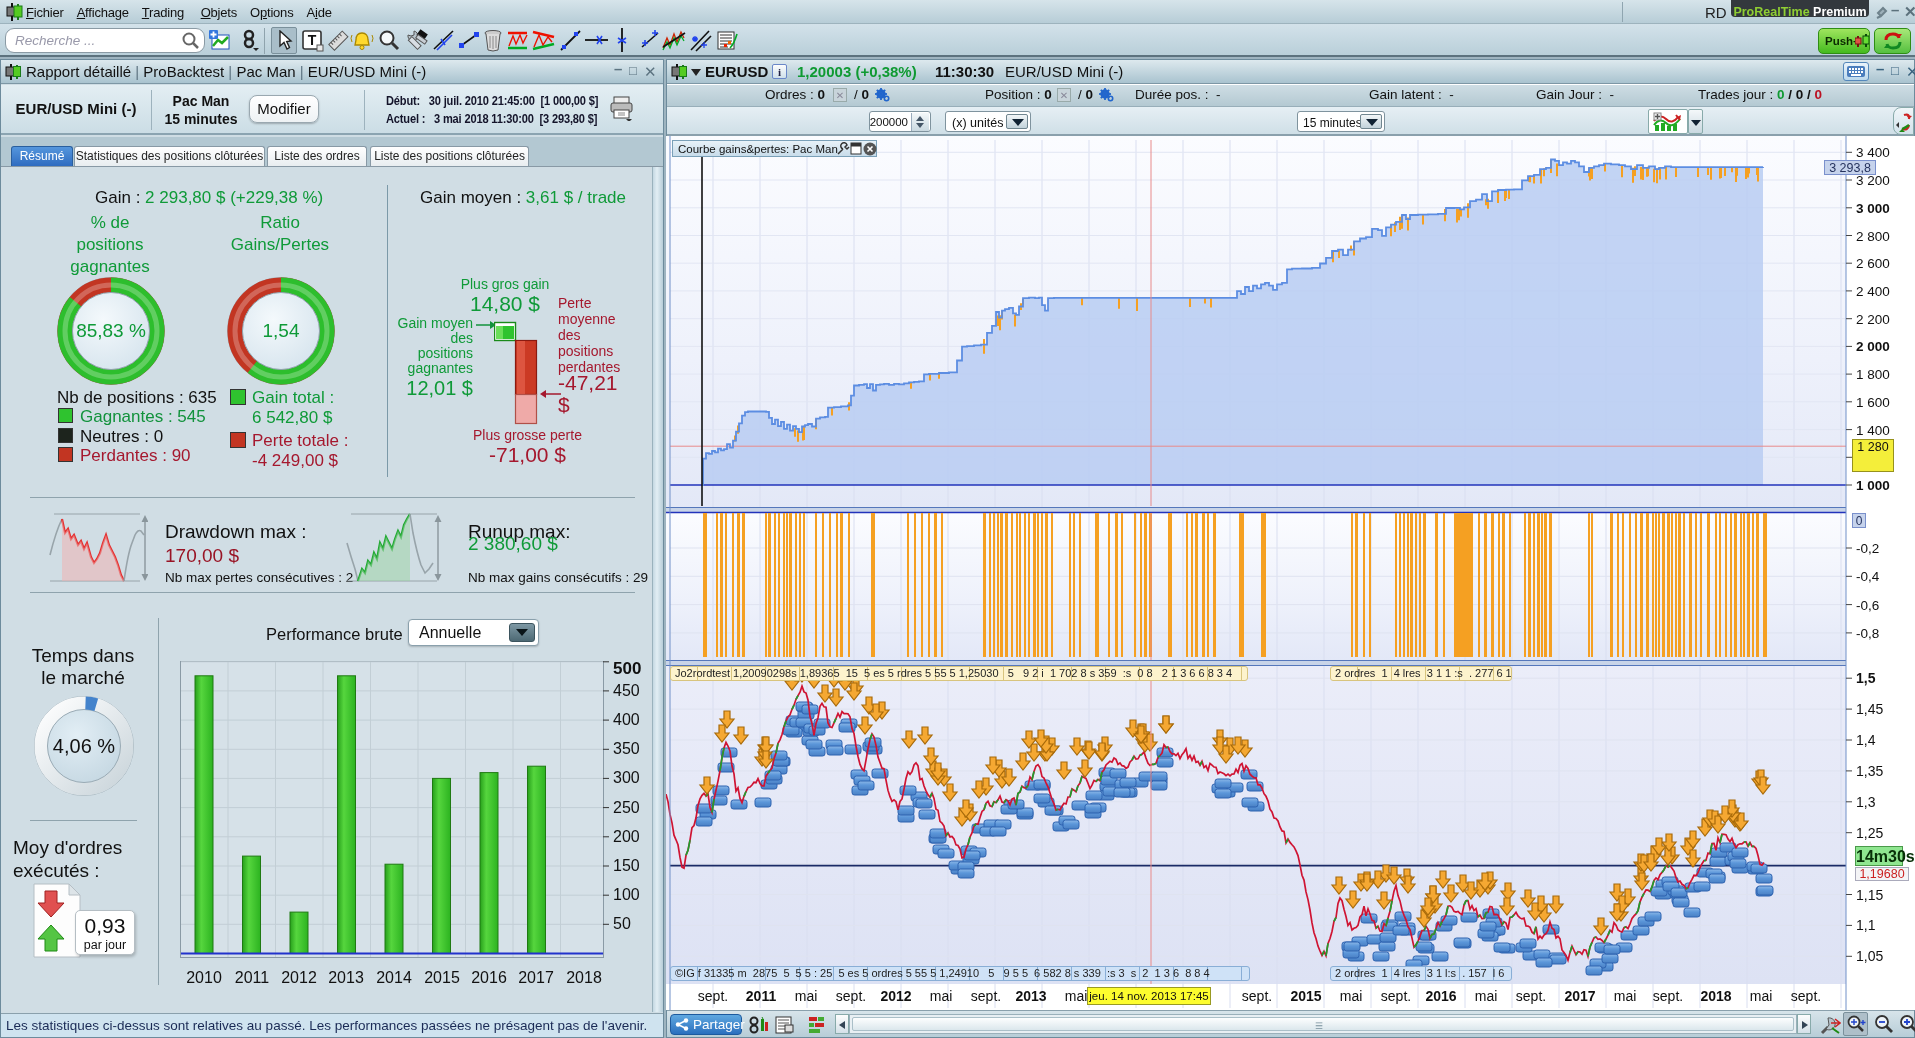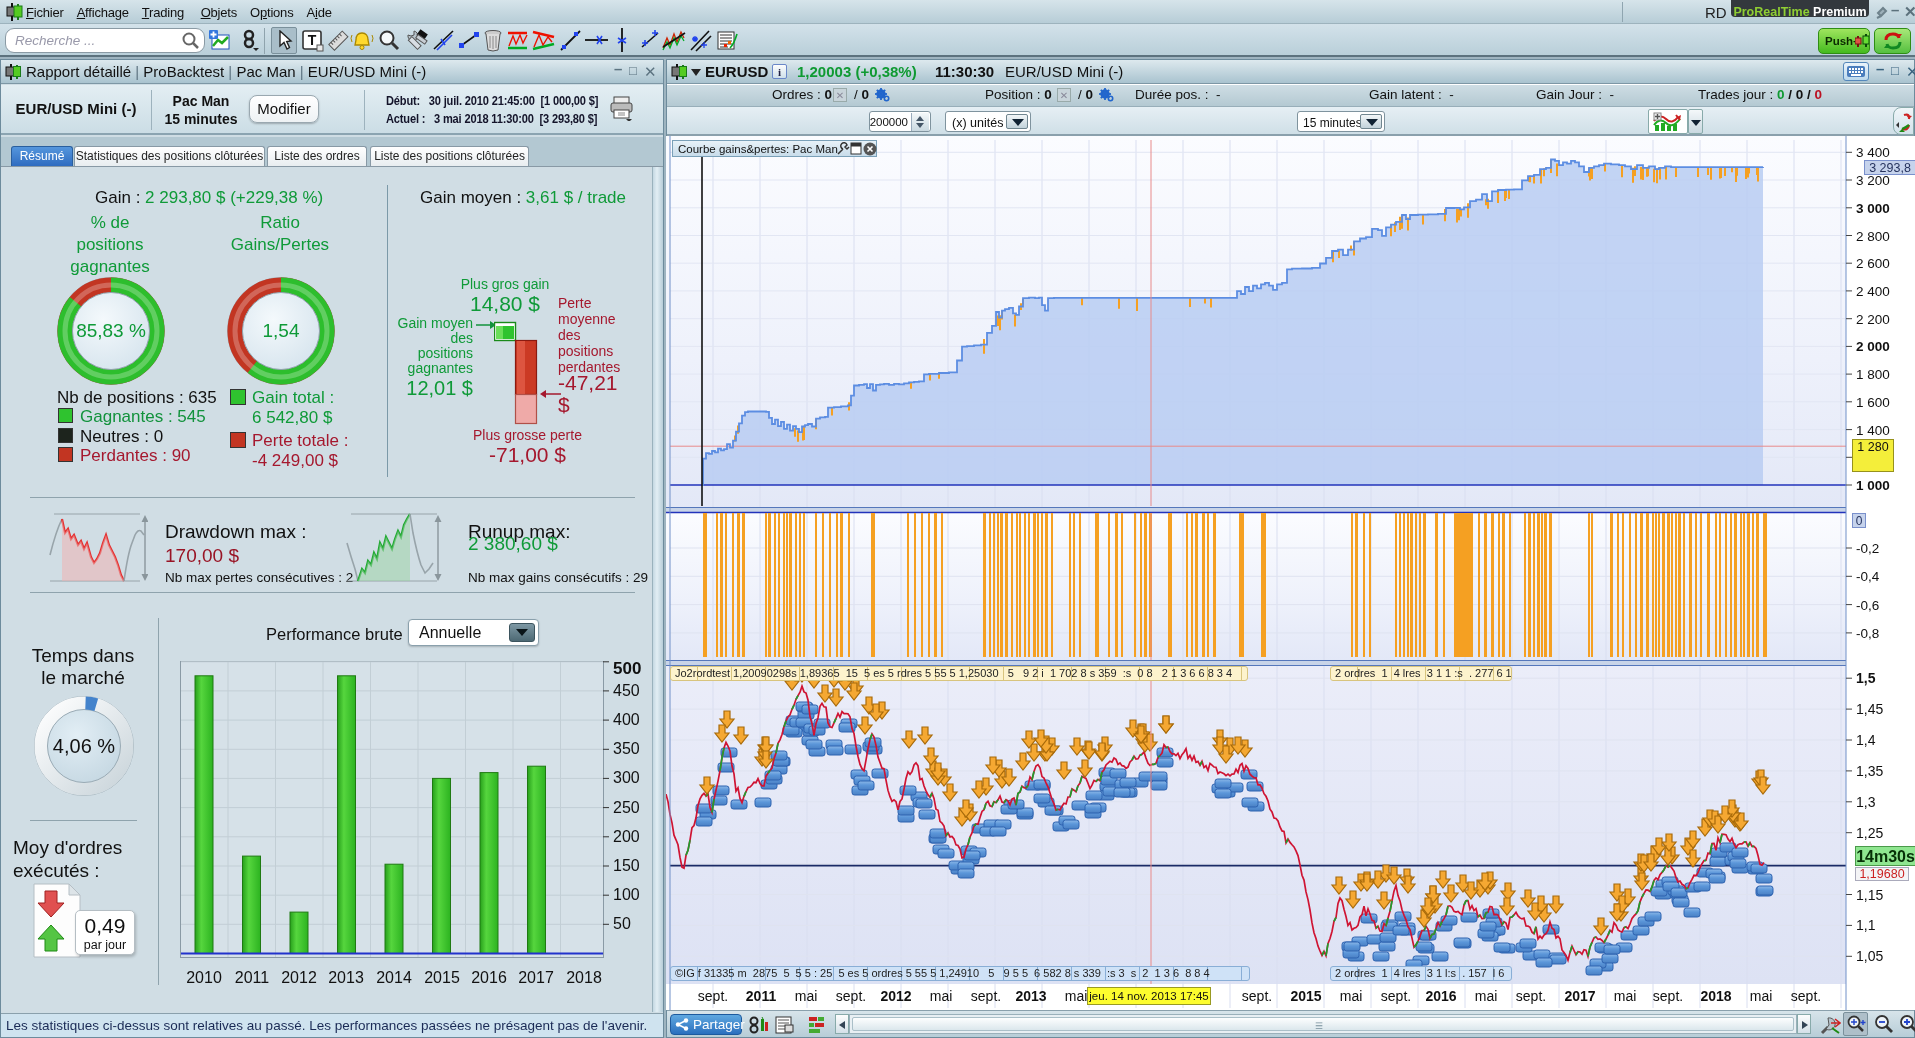--- a/index.html
+++ b/index.html
@@ -316,21 +316,21 @@
 </svg>
 <div class="abs" style="left:30px;top:820px;width:107px;border-top:1px solid #8fa3ad"></div>
 <div class="abs blk" style="left:13px;top:836px;width:144px;text-align:left;font-size:19px;line-height:23px">Moy d'ordres<br>exécutés&nbsp;:</div>
 <svg class="abs" style="left:33px;top:883px" width="48" height="75">
 <path d="M1,1 L36,1 L47,12 L47,74 L1,74 Z" fill="#fdfdfd" stroke="#b5bec4"></path>
 <path d="M36,1 L36,12 L47,12 Z" fill="#dde4e8" stroke="#b5bec4"></path>
 <path d="M12,8 h12 v12 h7 l-13,14 l-13,-14 h7 z" fill="#e05050" stroke="#a02020"></path>
 <path d="M12,68 h12 v-12 h7 l-13,-14 l-13,14 h7 z" fill="#55c544" stroke="#1f8a14"></path>
 </svg>
 <div class="abs" style="left:75px;top:910px;width:60px;height:45px;background:#fff;border:1px solid #b5bec4;border-radius:5px;box-shadow:1px 2px 3px rgba(0,0,0,.2);text-align:center">
-<div style="font-size:21px;color:#111;margin-top:3px">0,49</div>
+<div style="font-size:21px;color:#111;margin-top:3px">0,93</div>
     <div style="font-size:12.5px;color:#111">par jour</div>
   </div>
 <div class="abs blk" style="left:266px;top:625px;font-size:16.5px">Performance brute</div>
 <div class="abs" style="left:408px;top:619px;width:131px;height:27px;background:#fff;border:1px solid #8aa0ac;border-radius:4px;box-shadow:0 1px 2px rgba(0,0,0,.2)">
 <span style="font-size:16px;color:#111;margin-left:10px;line-height:25px;display:inline-block">Annuelle</span>
 <div class="abs" style="right:3px;top:3px;width:26px;height:19px;background:linear-gradient(#7e98a4,#4d6974);border-radius:3px;border:1px solid #3c545e"></div>
 <div class="abs" style="right:10px;top:9px;width:0;height:0;border-left:6px solid transparent;border-right:6px solid transparent;border-top:7px solid #0a1418"></div>
 </div>
 <svg class="abs" style="left:180px;top:661px" width="475" height="300">
 <defs>
@@ -429,21 +429,21 @@
         <rect x="11" y="5" width="2" height="2"></rect>
         <rect x="14" y="5" width="2" height="2"></rect>
         <rect x="4" y="8" width="10" height="2"></rect>
       </g>
     </svg>
 <span class="abs" style="left:1209px;top:0px;color:#39627e;font-weight:bold">–</span>
 <span class="abs" style="left:1224px;top:3px;color:#39627e;font-size:13px">□</span>
 <span class="abs" style="left:1239px;top:3px;color:#39627e">✕</span>
 </div>
 <div class="abs" style="left:667px;top:85px;width:1247px;height:22px;background:linear-gradient(#cedde4,#b4c9d2);border-bottom:1px solid #98aeb9;font-size:13.5px;color:#111">
-<span class="abs" style="left:105px;top:2px">Ordres&nbsp;:&nbsp;<b>0</b></span>
+<span class="abs" style="left:98px;top:2px">Ordres&nbsp;:&nbsp;<b>0</b></span>
 <span class="abs" style="left:166px;top:3px;width:14px;height:14px;background:#c8d4da;border:1px solid #9aa;color:#889;font-size:10px;text-align:center;line-height:13px">✕</span>
 <span class="abs" style="left:187px;top:2px">/&nbsp;<b>0</b></span>
 <svg class="abs" style="left:206px;top:2px" width="18" height="16">
       <circle cx="8" cy="7" r="3.4" fill="none" stroke="#2266cc" stroke-width="2.6"></circle>
       <g stroke="#2266cc" stroke-width="1.8">
         <line x1="8" y1="1" x2="8" y2="13"></line>
         <line x1="2" y1="7" x2="14" y2="7"></line>
         <line x1="3.8" y1="2.8" x2="12.2" y2="11.2"></line>
         <line x1="12.2" y1="2.8" x2="3.8" y2="11.2"></line>
       </g>
@@ -1530,24 +1530,24 @@
 <div class="abs" style="left:1416px;top:988px;width:50px;text-align:center;font-size:14px;font-weight:bold;color:#111">2016</div>
 <div class="abs" style="left:1461px;top:988px;width:50px;text-align:center;font-size:14px;color:#111">mai</div>
 <div class="abs" style="left:1506px;top:988px;width:50px;text-align:center;font-size:14px;color:#111">sept.</div>
 <div class="abs" style="left:1555px;top:988px;width:50px;text-align:center;font-size:14px;font-weight:bold;color:#111">2017</div>
 <div class="abs" style="left:1600px;top:988px;width:50px;text-align:center;font-size:14px;color:#111">mai</div>
 <div class="abs" style="left:1643px;top:988px;width:50px;text-align:center;font-size:14px;color:#111">sept.</div>
 <div class="abs" style="left:1691px;top:988px;width:50px;text-align:center;font-size:14px;font-weight:bold;color:#111">2018</div>
 <div class="abs" style="left:1736px;top:988px;width:50px;text-align:center;font-size:14px;color:#111">mai</div>
 <div class="abs" style="left:1781px;top:988px;width:50px;text-align:center;font-size:14px;color:#111">sept.</div>
 <div class="abs" style="left:1087px;top:987px;width:124px;height:18px;background:#fdfd2e;border:1px solid #999a22;font-size:11.5px;color:#111;text-align:center;line-height:17px;white-space:nowrap">jeu. 14 nov. 2013 17:45</div>
-<div class="abs" style="left:1864px;top:160px;width:52px;height:15px;background:#c6d3ec;border:1px solid #7a90cc;font-size:12.5px;color:#26335e;text-align:center;line-height:14px">3 293,8</div>
+<div class="abs" style="left:1824px;top:160px;width:52px;height:15px;background:#c6d3ec;border:1px solid #7a90cc;font-size:12.5px;color:#26335e;text-align:center;line-height:14px">3 293,8</div>
 <div class="abs" style="left:1852px;top:439px;width:42px;height:33px;background:#f4ee3a;border:1px solid #97921c;font-size:12.5px;color:#111;text-align:center;line-height:14px">1 280</div>
 <div class="abs" style="left:1852px;top:513px;width:14px;height:15px;background:#c6d3ec;border:1px solid #7a90cc;font-size:12px;color:#26335e;text-align:center;line-height:14px">0</div>
-<div class="abs" style="left:1855px;top:846px;width:61px;height:20px;background:#8fe690;border:1px solid #4a9a4a;font-size:16px;font-weight:bold;color:#073007;text-align:center;line-height:19px">14m30s</div>
+<div class="abs" style="left:1855px;top:846px;width:48px;height:20px;background:#8fe690;border:1px solid #4a9a4a;font-size:16px;font-weight:bold;color:#073007;text-align:center;line-height:19px">14m30s</div>
 <div class="abs" style="left:1855px;top:867px;width:54px;height:14px;background:#f4f4f6;border:1px solid #aab;font-size:12.5px;color:#c22;text-align:center;line-height:13px">1,19680</div>
 <div class="abs" style="left:667px;top:1010px;width:1247px;height:27px;background:linear-gradient(#d7e4ea,#b7cdd7);border-top:1px solid #8aa0ac">
 <div class="abs" style="left:3px;top:3px;width:72px;height:21px;background:linear-gradient(#5fa8e0,#2a6fbe);border:1px solid #1d5a9e;border-radius:4px;color:#fff;font-size:13.5px;line-height:20px;padding-left:22px">Partager</div>
 <svg class="abs" style="left:8px;top:7px" width="14" height="13">
       <circle cx="3" cy="6.5" r="2.2" fill="#fff"></circle>
       <circle cx="11" cy="2.5" r="2.2" fill="#fff"></circle>
       <circle cx="11" cy="10.5" r="2.2" fill="#fff"></circle>
       <path d="M3,6.5 L11,2.5 M3,6.5 L11,10.5" stroke="#fff" stroke-width="1.4"></path>
     </svg>
 <svg class="abs" style="left:82px;top:4px" width="22" height="20">

